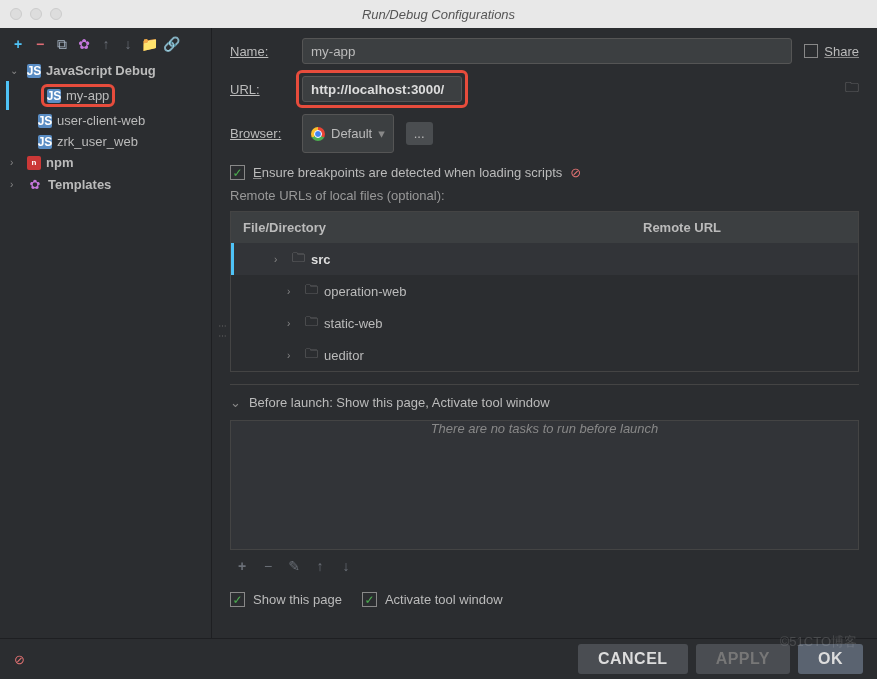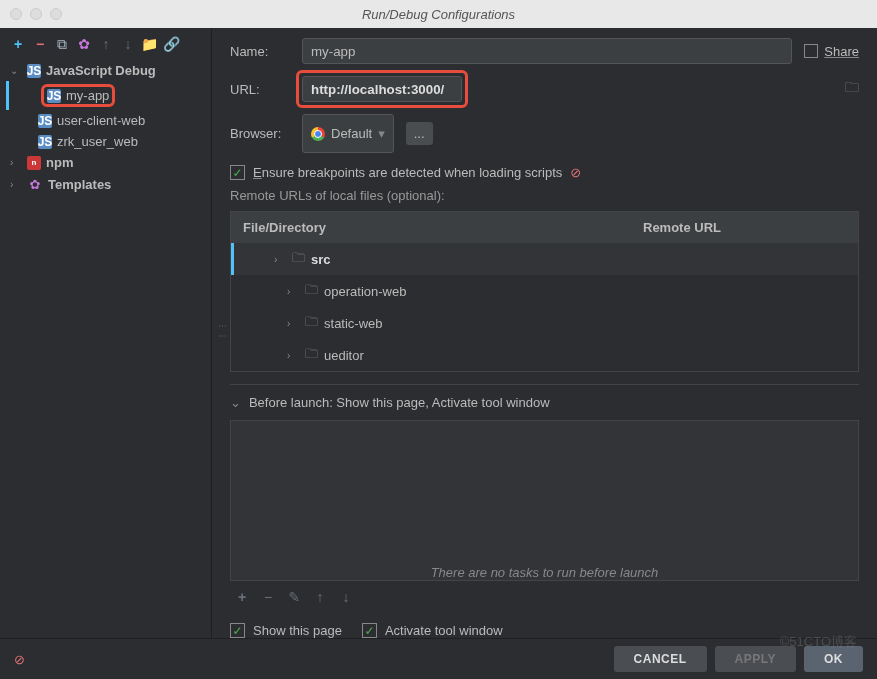--- a/index.html
+++ b/index.html
@@ -26,21 +26,21 @@
 .node-ico { width: 16px; height: 16px; display: flex; align-items: center; justify-content: center; }
 .js-ico { background: #5a8dc4; border-radius: 2px; font-size: 12px; color: #fff; font-weight: bold; width: 14px; height: 14px; }
 .npm-ico { background: #cb3837; color: #fff; font-size: 8px; font-weight: bold; width: 14px; height: 14px; border-radius: 2px; }
 .tpl-ico { color: #c678dd; }
 .tree-lbl { color: #bbb; }
 .tree-lbl.bold { font-weight: bold; }
 .hl-red { border: 3px solid #e74c3c; border-radius: 6px; padding: 1px 3px; }
 .child { padding-left: 32px; }
 .main { flex: 1; padding: 10px 18px; overflow: hidden; }
 .form-row { display: flex; align-items: center; margin-bottom: 12px; gap: 12px; }
-.form-lbl { width: 60px; color: #bbb; }
+.form-lbl { width: 60px; color: #bbb; text-decoration: underline; }
 .inp { flex: 1; background: #3c3f41; border: 1px solid #555; padding: 4px 8px; color: #bbb; border-radius: 3px; height: 26px; }
 .share { display: flex; align-items: center; gap: 6px; }
 .cb-empty { width: 14px; height: 14px; border: 1px solid #888; }
 .underline-c { text-decoration: underline; text-decoration-color: #888; }
 .url-hl { position: relative; }
 .url-hl-box { position: absolute; border: 3px solid #e74c3c; border-radius: 6px; left: -6px; top: -6px; right: -6px; bottom: -6px; pointer-events: none; }
 .fold-ico { color: #888; font-size: 14px; }
 .dd { background: #3c3f41; border: 1px solid #555; padding: 11px 8px; display: flex; align-items: center; gap: 6px; border-radius: 3px; cursor: pointer; }
 .chrome-ico { width: 14px; height: 14px; border-radius: 50%; background: conic-gradient(#ea4335 0 120deg, #4caf50 120deg 240deg, #fbc02d 240deg); position: relative; }
 .chrome-ico::after { content: ''; position: absolute; inset: 3px; background: #4285f4; border-radius: 50%; border: 1px solid #fff; }
@@ -55,27 +55,27 @@
 .th:first-child { width: 400px; }
 .trow { display: flex; align-items: center; padding: 5px 0; }
 .trow.sel { background: #323438; border-left: 3px solid #4fc3f7; }
 .tcell-file { width: 400px; display: flex; align-items: center; gap: 6px; padding-left: 40px; }
 .tcell-file.indent { padding-left: 56px; }
 .fold { color: #888; }
 .remote-cell { display: flex; }
 .rm-hl { border: 3px solid #e74c3c; border-radius: 6px; padding: 2px 10px; color: #ddd; font-weight: bold; }
 .grip { color: #666; position: absolute; left: 218px; margin-top: -50px; writing-mode: vertical-lr; font-size: 8px; letter-spacing: 2px; }
 .section-hdr { display: flex; align-items: center; gap: 8px; padding: 10px 0; color: #bbb; cursor: pointer; border-top: 1px solid #444; margin-top: 12px; }
-.launch-box { background: #323438; border: 1px solid #444; height: 161px; display: flex; align-items: flex-end; justify-content: center; color: #888; font-style: italic; }
+.launch-box { background: #323438; border: 1px solid #444; height: 130px; display: flex; align-items: flex-start; justify-content: center; color: #888; font-style: italic; }
 .launch-tb { display: flex; gap: 10px; padding: 8px 4px; }
 .launch-tb .tb-ico { color: #6b7078; }
 .chk-row { display: flex; gap: 20px; padding: 4px 0; }
 .footer { height: 41px; background: #2b2d30; border-top: 1px solid #1e1f22; display: flex; align-items: center; padding: 0 14px; justify-content: space-between; }
 .btns { display: flex; gap: 8px; }
-.btn { padding: 6px 20px; background: #4a4d52; border: none; color: #ddd; font-weight: bold; cursor: pointer; border-radius: 3px; font-size: 12px; letter-spacing: 0.5px; }
+.btn { padding: 6px 20px; background: #4a4d52; border: none; color: #ddd; font-weight: bold; cursor: pointer; border-radius: 3px; font-size: 16px; letter-spacing: 0.5px; }
 .btn.dis { color: #777; }
 .btn.primary { background: #5a6370; }
 .foot-help { color: #e57373; cursor: pointer; }
 .watermark { position: absolute; right: 20px; bottom: 28px; color: rgba(200,200,200,0.2); font-size: 13px; pointer-events: none; }
 </style>
 </head>
 <body>
 
 <div class="titlebar">
   <div class="traffic">

